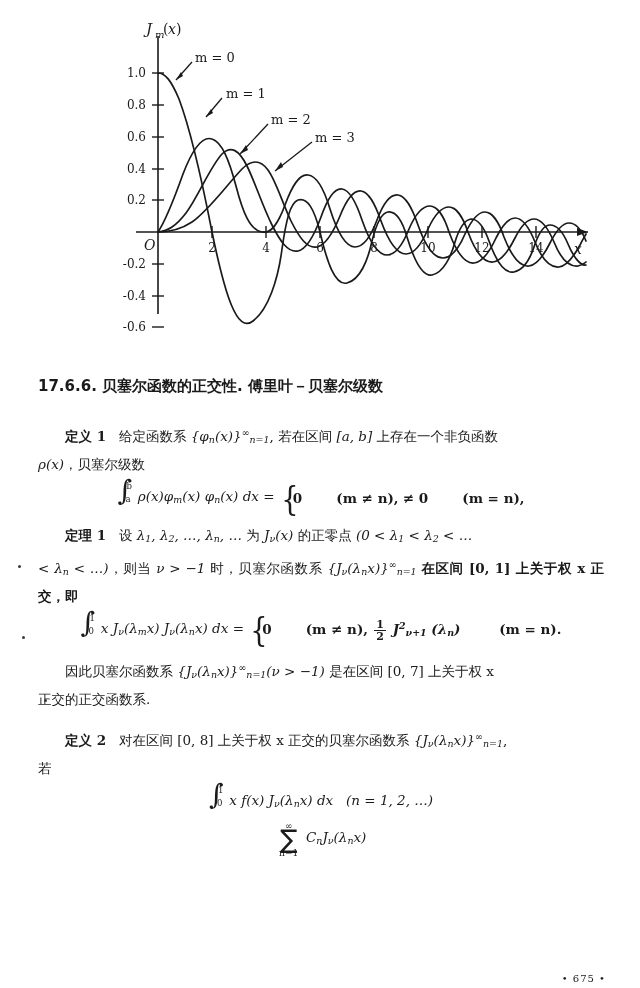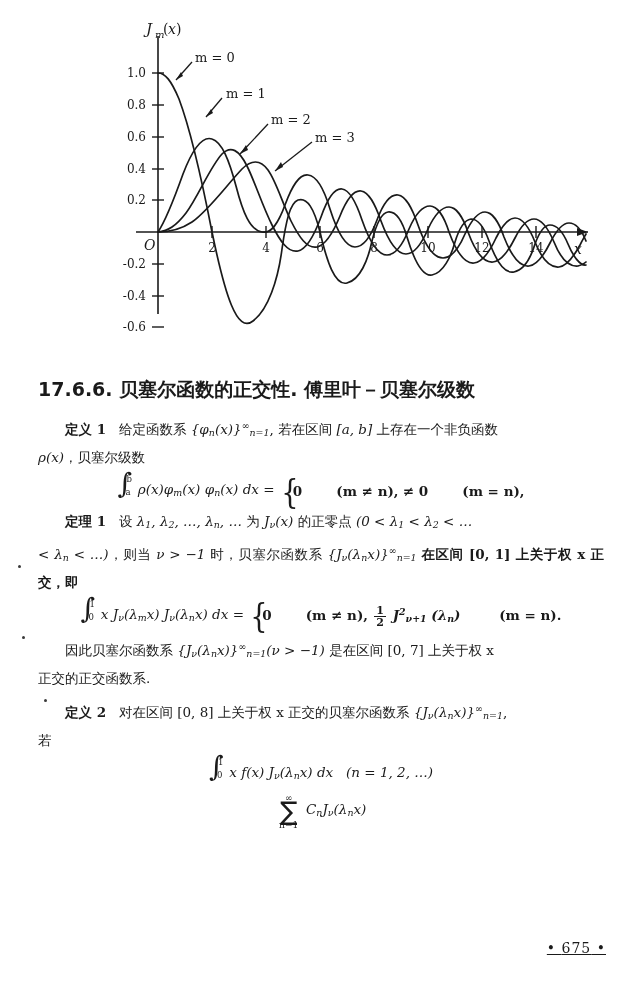--- a/index.html
+++ b/index.html
@@ -39,37 +39,37 @@
     letter-spacing: 1px;
     font-family: "DejaVu Serif", serif;
   }
   .fig-caption .cap-num { margin-left: 14px; }
 
   
   .section-heading {
     position: absolute;
     left: 38px;
     top: 377px;
-    font-size: 19px;
+    font-size: 15px;
     font-weight: bold;
     letter-spacing: 0px;
     font-family: "DejaVu Sans", sans-serif;
   }
 
   
   .body {
     position: absolute;
     left: 38px;
     top: 408px;
     width: 566px;
     font-size: 13.5px;
     line-height: 25px;
   }
   .para {
-    margin: 5px 0 0 0;
+    margin: 12px 0 0 0;
     text-align: justify;
     text-justify: inter-character;
   }
   .indent { text-indent: 2em; }
   .b { font-weight: bold; }
   .it { font-style: italic; }
   .sub { font-size: 0.7em; vertical-align: -0.25em; }
   .sup { font-size: 0.7em; vertical-align: 0.5em; }
 
   .eq {
@@ -166,24 +166,23 @@
   .sum .bot {
     position: absolute;
     left: 0; right: 0;
     bottom: -10px;
     font-size: 9px;
   }
 
   .page-number {
     position: absolute;
     right: 34px;
-    bottom: 32px;
-    font-size: 14px;
+    bottom: 4px;
+    font-size: 10px;
     letter-spacing: 1px;
-    text-decoration: underline;
   }
 
   
   .speck {
     position: absolute;
     background: #3a3a3a;
     border-radius: 50%;
   }
 </style>
 </head>

